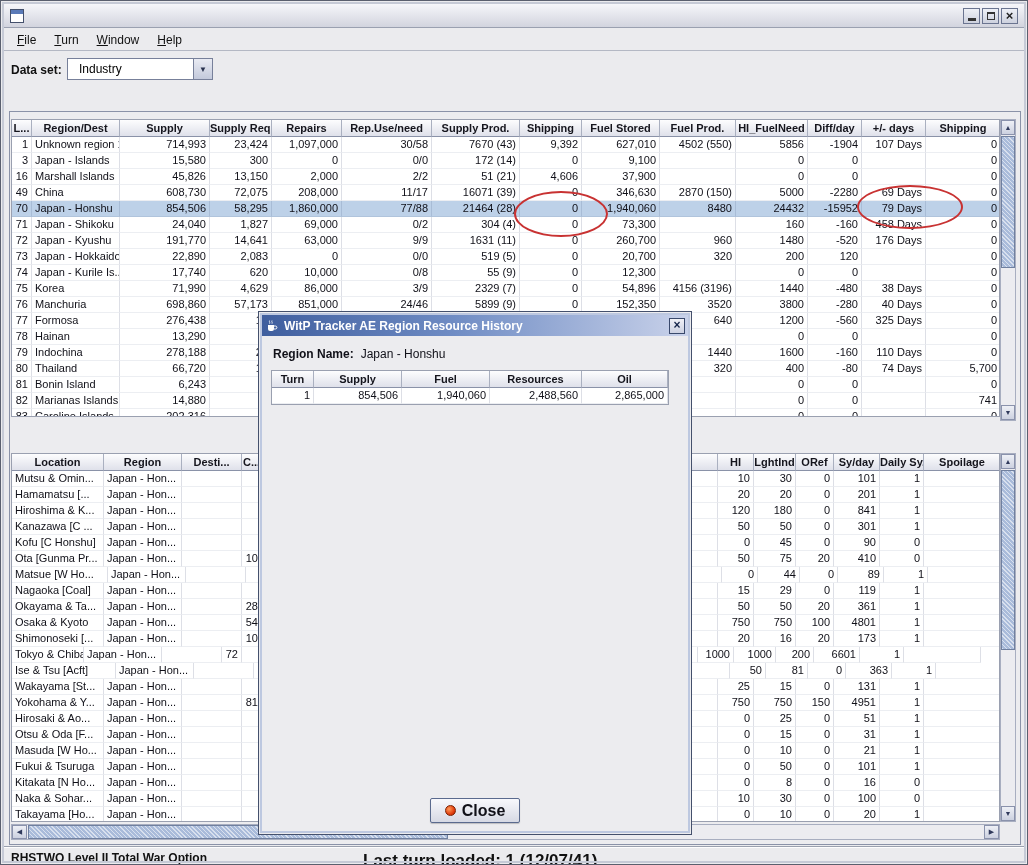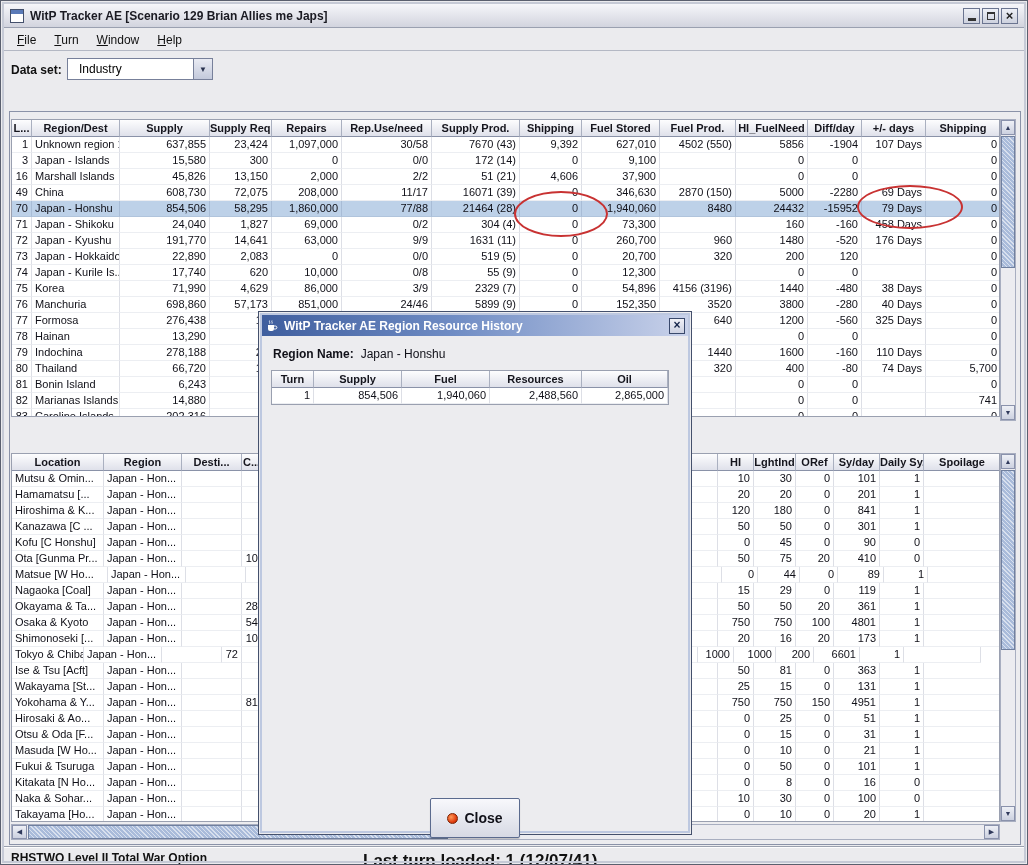--- a/index.html
+++ b/index.html
@@ -92,35 +92,34 @@
     background:linear-gradient(90deg,#3f5e9e,#6f8cc4 45%,#c9d2ea);
     display:flex;align-items:center;gap:5px;padding:0 3px;}
   .dlg-title-text{color:#fff;font-size:12px;font-weight:bold;white-space:nowrap;}
   .dlg-x{margin-left:auto;width:16px;height:16px;background:linear-gradient(#f0f1f7,#ccd1e2);
     border:1px solid #39496c;color:#15254a;font-size:12px;font-weight:bold;line-height:13px;
     text-align:center;}
   .dlg-region{position:absolute;left:14px;top:35px;font-size:12px;color:#101018;}
   .dlg-region .lab{font-weight:bold;}
   .dlg-region .val{margin-left:7px;}
   .tbl-inline{position:absolute;left:12px;top:58px;background:#fff;border:1px solid #9aa0b0;}
-  .dlg-close{position:absolute;left:50%;top:486px;transform:translateX(-50%);width:90px;height:40px;
+  .dlg-close{position:absolute;left:50%;top:486px;transform:translateX(-50%);width:90px;height:25px;
     background:linear-gradient(#f8f8fc,#d6d9e4);border:1px solid #5a6a8e;border-radius:2px;
-    display:flex;align-items:center;justify-content:center;gap:6px;font-size:14px;font-weight:bold;
+    display:flex;align-items:center;justify-content:center;gap:6px;font-size:16px;font-weight:bold;
     color:#101018;box-shadow:0 1px 1px rgba(0,0,0,.2);}
   .dot-icon{width:11px;height:11px;border-radius:50%;border:1px solid #7a2000;
     background:radial-gradient(circle at 35% 35%,#ff9a58,#e24012 60%,#b02000);}
 </style>
 </head>
 <body>
 
 <div class="app">
 
   <div class="titlebar">
     <span class="app-icon"></span>
-    <span class="title">WitP Tracker AE [Scenario 129 Brian Allies me Japs]</span>
     <span class="winbtns">
       <span class="wbtn">
           <span class="g-min"></span>
         </span>
       <span class="wbtn">
           <span class="g-max"></span>
         </span>
       <span class="wbtn">
           <span class="g-close">×</span>
         </span>
@@ -158,21 +157,21 @@
         <div class="t-hc" style="width: 78px;">Fuel Stored</div>
         <div class="t-hc" style="width: 76px;">Fuel Prod.</div>
         <div class="t-hc" style="width: 72px;">HI_FuelNeed</div>
         <div class="t-hc" style="width: 54px;">Diff/day</div>
         <div class="t-hc" style="width: 64px;">+/- days</div>
         <div class="t-hc" style="width: 75px;">Shipping</div>
       </div>
       <div class="t-row">
         <div class="t-c ar" style="width: 20px;">1</div>
         <div class="t-c al" style="width: 88px;">Unknown region 1</div>
-        <div class="t-c ar" style="width: 90px;">637,855</div>
+        <div class="t-c ar" style="width: 90px;">714,993</div>
         <div class="t-c ar" style="width: 62px;">23,424</div>
         <div class="t-c ar" style="width: 70px;">1,097,000</div>
         <div class="t-c ar" style="width: 90px;">30/58</div>
         <div class="t-c ar" style="width: 88px;">7670 (43)</div>
         <div class="t-c ar" style="width: 62px;">9,392</div>
         <div class="t-c ar" style="width: 78px;">627,010</div>
         <div class="t-c ar" style="width: 76px;">4502 (550)</div>
         <div class="t-c ar" style="width: 72px;">5856</div>
         <div class="t-c ar" style="width: 54px;">-1904</div>
         <div class="t-c ar" style="width: 64px;">107 Days</div>
@@ -622,21 +621,21 @@
         <div class="t-c ar" style="width: 20px;">72</div>
         <div class="t-c al" style="width: 456px;"></div>
         <div class="t-c ar" style="width: 36px;">1000</div>
         <div class="t-c ar" style="width: 42px;">1000</div>
         <div class="t-c ar" style="width: 38px;">200</div>
         <div class="t-c ar" style="width: 46px;">6601</div>
         <div class="t-c ar" style="width: 44px;">1</div>
         <div class="t-c ar" style="width: 77px;"></div>
       </div>
       <div class="t-row">
-        <div class="t-c al" style="width: 92px;">Ise &amp; Tsu [Acft]</div>
+        <div class="t-c al" style="width: 104px;">Ise &amp; Tsu [Acft]</div>
         <div class="t-c al" style="width: 78px;">Japan - Hon...</div>
         <div class="t-c al" style="width: 60px;"></div>
         <div class="t-c ar" style="width: 20px;"></div>
         <div class="t-c al" style="width: 456px;"></div>
         <div class="t-c ar" style="width: 36px;">50</div>
         <div class="t-c ar" style="width: 42px;">81</div>
         <div class="t-c ar" style="width: 38px;">0</div>
         <div class="t-c ar" style="width: 46px;">363</div>
         <div class="t-c ar" style="width: 44px;">1</div>
         <div class="t-c ar" style="width: 77px;"></div>

